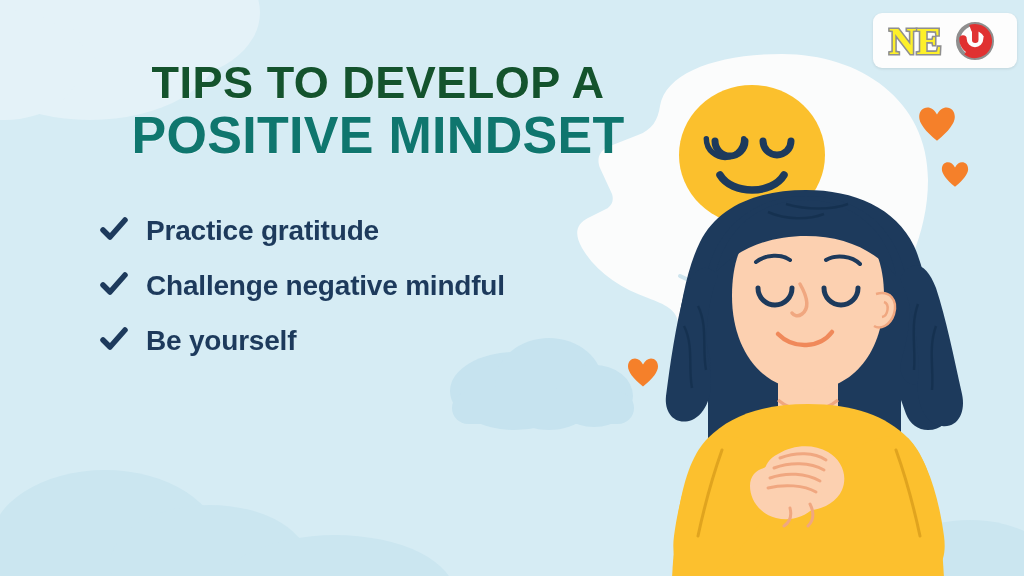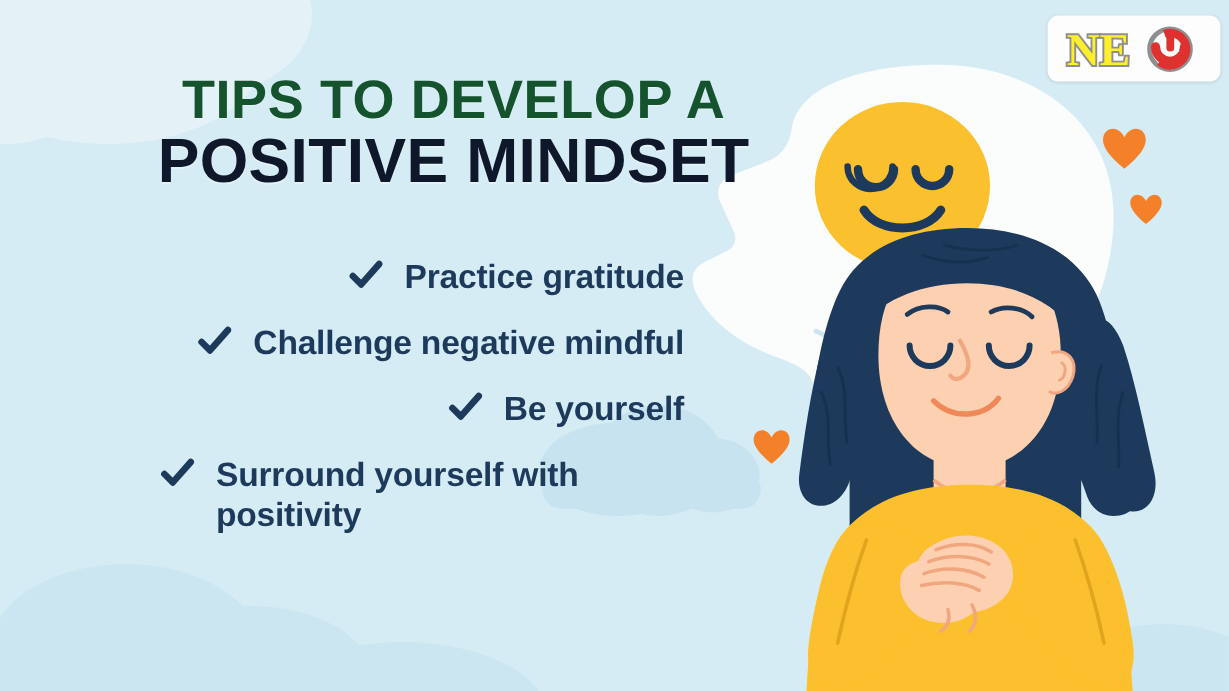--- a/index.html
+++ b/index.html
@@ -88,40 +88,39 @@
     color:#14532d;
     line-height:1.0;
     text-align:center;
     white-space:nowrap;
     text-shadow:0 1px 0 rgba(255,255,255,.35);
   }
   #title-line2 {
     font-size:52px;
     font-weight:bold;
     letter-spacing:0.3px;
-    color:#0f172a;
+    color:#0f766e;
     line-height:1.08;
     text-align:center;
     white-space:nowrap;
     margin-top:2px;
     text-shadow:0 1px 0 rgba(255,255,255,.30);
   }
 
   
   #tips-list {
     position:absolute;
     left:100px; top:214px;
     width:470px;
     list-style:none;
   }
   .tip-row {
     display:flex;
     align-items:flex-start;
     margin-bottom:22px;
-    justify-content:flex-end;
   }
   .tip-check {
     flex:0 0 auto;
     width:28px; height:30px;
     margin-right:18px;
     display:flex; align-items:center; justify-content:center;
   }
   .tip-text {
     font-size:28px;
     font-weight:bold;
@@ -301,28 +300,20 @@
       <span class="tip-text">Challenge negative mindful</span>
     </li>
     <li class="tip-row" id="tip-row-3">
       <span class="tip-check">
         <svg viewBox="0 0 28 28" width="28" height="28">
           <path d="M3 15 L10 22 L25 5" fill="none" stroke="#1d3a5c" stroke-width="5.5" stroke-linecap="round" stroke-linejoin="round"></path>
         </svg>
       </span>
       <span class="tip-text">Be yourself</span>
     </li>
-    <li class="tip-row" id="tip-row-4">
-      <span class="tip-check">
-        <svg viewBox="0 0 28 28" width="28" height="28">
-          <path d="M3 15 L10 22 L25 5" fill="none" stroke="#1d3a5c" stroke-width="5.5" stroke-linecap="round" stroke-linejoin="round"></path>
-        </svg>
-      </span>
-      <span class="tip-text">Surround yourself with positivity</span>
-    </li>
   </ul>
 
   <div id="logo">
     <div id="logo-inner">
       <svg viewBox="0 0 116 44" width="116" height="44">
         <text x="2" y="35" font-family="'Liberation Serif', serif" font-size="38" font-weight="bold" fill="#fdf02a" stroke="#8f8f8f" stroke-width="3.2" paint-order="stroke">NE</text>
         <g transform="translate(68,6)">
           <circle cx="20" cy="16" r="17" fill="none" stroke="#8f8f8f" stroke-width="4"></circle>
           <path d="M20 16 m -12 -2 a 12 12 0 1 0 24 0" fill="none" stroke="#e03131" stroke-width="7.5" stroke-linecap="round" transform="rotate(0 20 16)"></path>
           <circle cx="20" cy="16" r="13.5" fill="none" stroke="#e03131" stroke-width="7" stroke-dasharray="56 30" transform="rotate(-110 20 16)"></circle>

